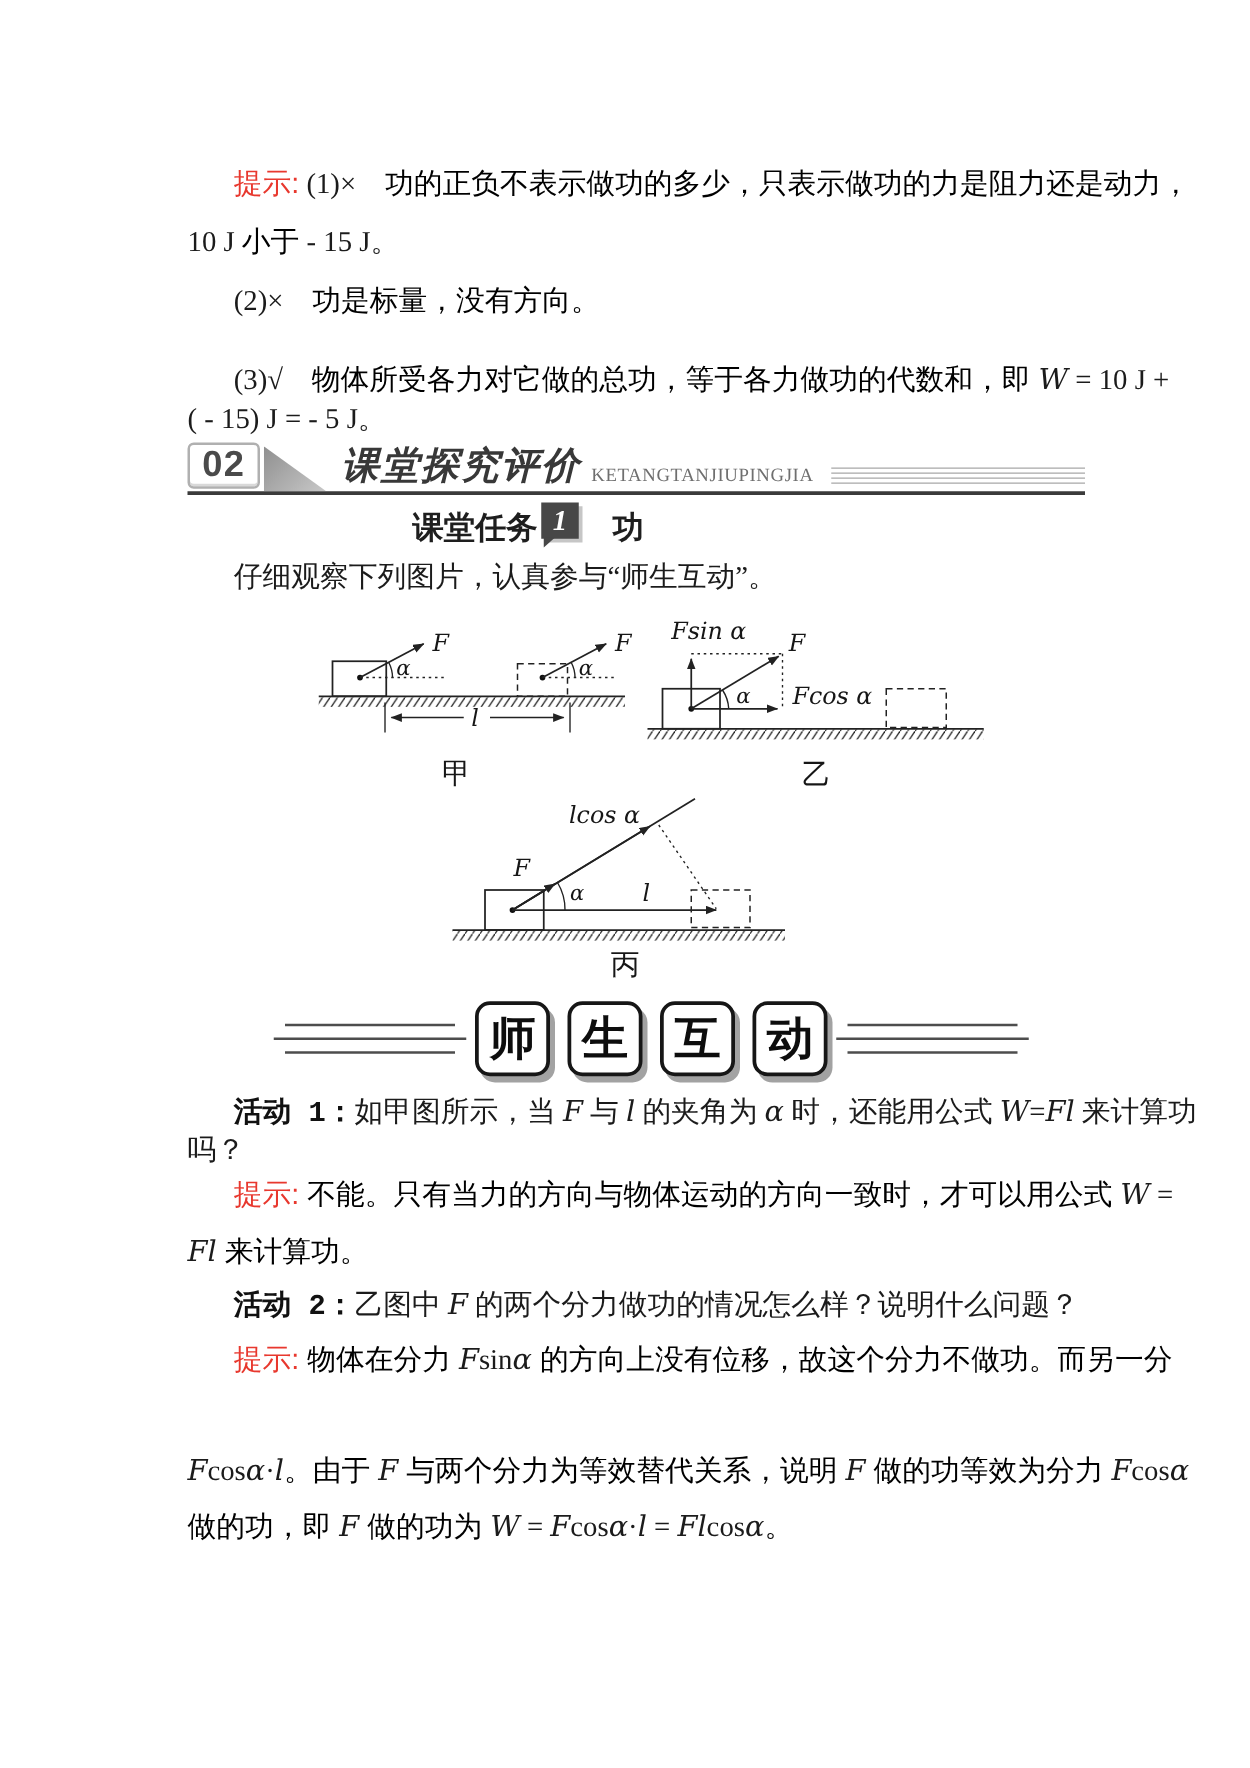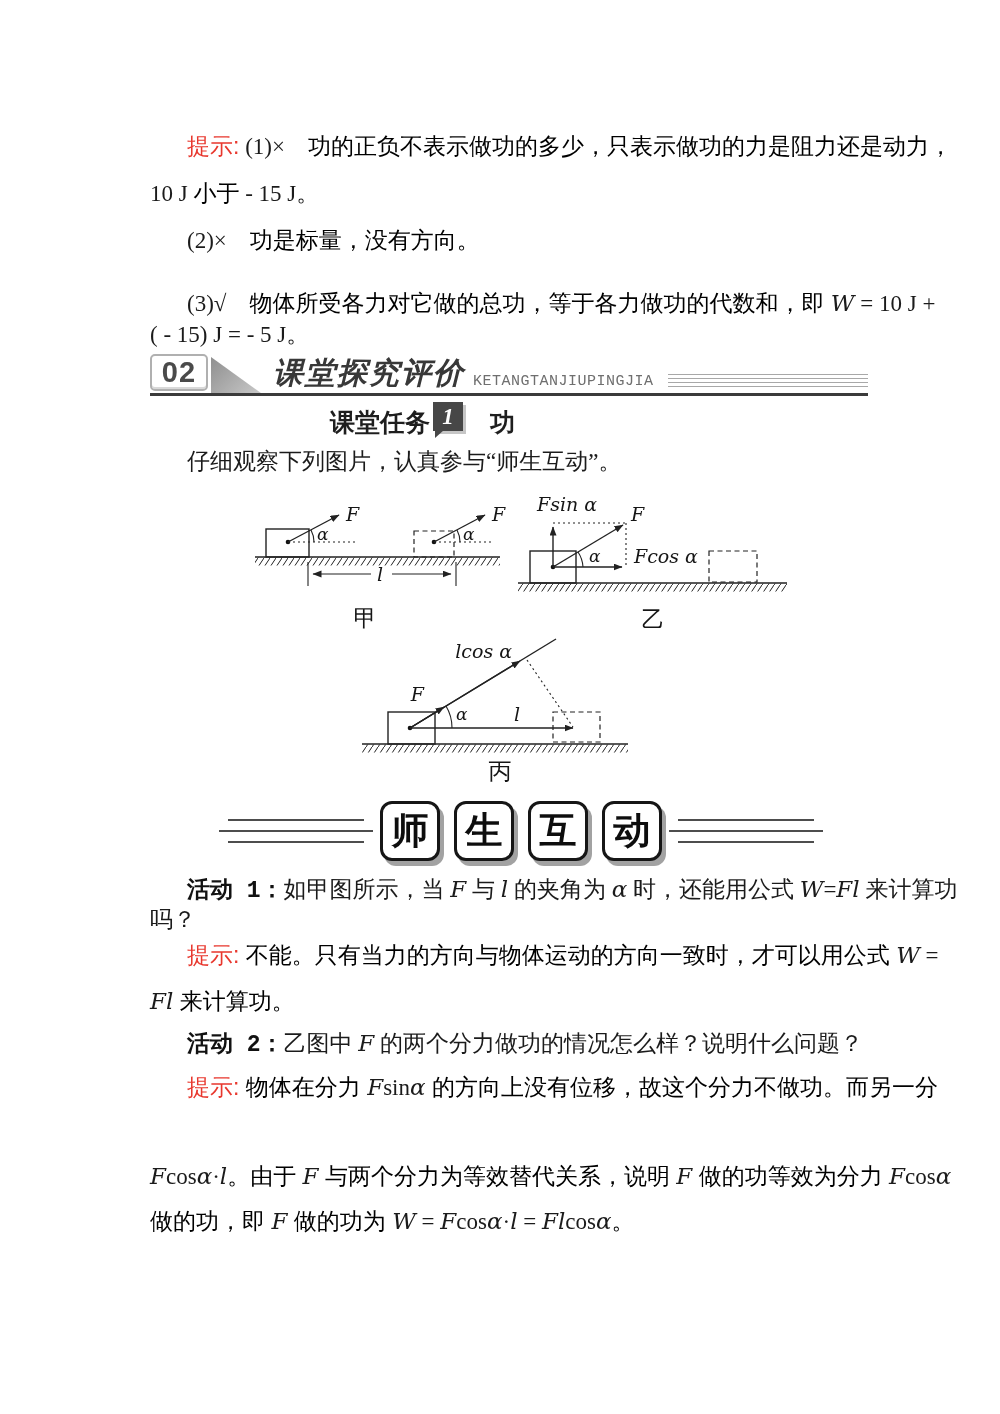--- a/index.html
+++ b/index.html
@@ -18,21 +18,21 @@
       border-bottom:3px solid #3b3b3b;display:flex;align-items:center;}
   .sh-badge{width:54px;height:33px;border:2px solid #b0b0b0;border-radius:5px;background:#fff;
       display:flex;align-items:center;justify-content:center;
       font:bold 29px "Liberation Sans",sans-serif;color:#4a4a4a;letter-spacing:1px;
       box-shadow:inset 0 -2px 0 #d9d9d9;}
   .sh-triangle{width:50px;height:36px;margin-left:3px;margin-top:5px;
       background:linear-gradient(135deg,#8f8f8f,#c8c8c8);
       clip-path:polygon(0 0,100% 100%,0 100%);}
   .sh-title{font-family:"Liberation Sans",sans-serif;font-weight:bold;font-style:italic;
       font-size:30px;color:#383838;margin-left:12px;letter-spacing:2px;line-height:40px;}
-  .sh-subtitle{font-family:Liberation Mono, monospace;font-size:15px;color:#6f6f6f;
+  .sh-subtitle{font-family:Liberation Serif, serif;font-size:15px;color:#6f6f6f;
       margin-left:8px;margin-top:17px;letter-spacing:0.5px;}
   .sh-lines{flex:1;margin-left:14px;margin-top:15px;display:flex;flex-direction:column;gap:3px;}
   .sh-lines i{display:block;height:1px;background:#a8a8a8;}
 
   
   .task-line{position:absolute;left:0;width:845px;display:flex;justify-content:center;
       align-items:flex-end;}
   .task-label,.task-topic{font-family:"Liberation Sans",sans-serif;font-weight:bold;
       font-size:25px;color:#1e1e1e;line-height:30px;}
   .task-badge{position:relative;width:30px;height:29px;background:#474747;color:#fff;

